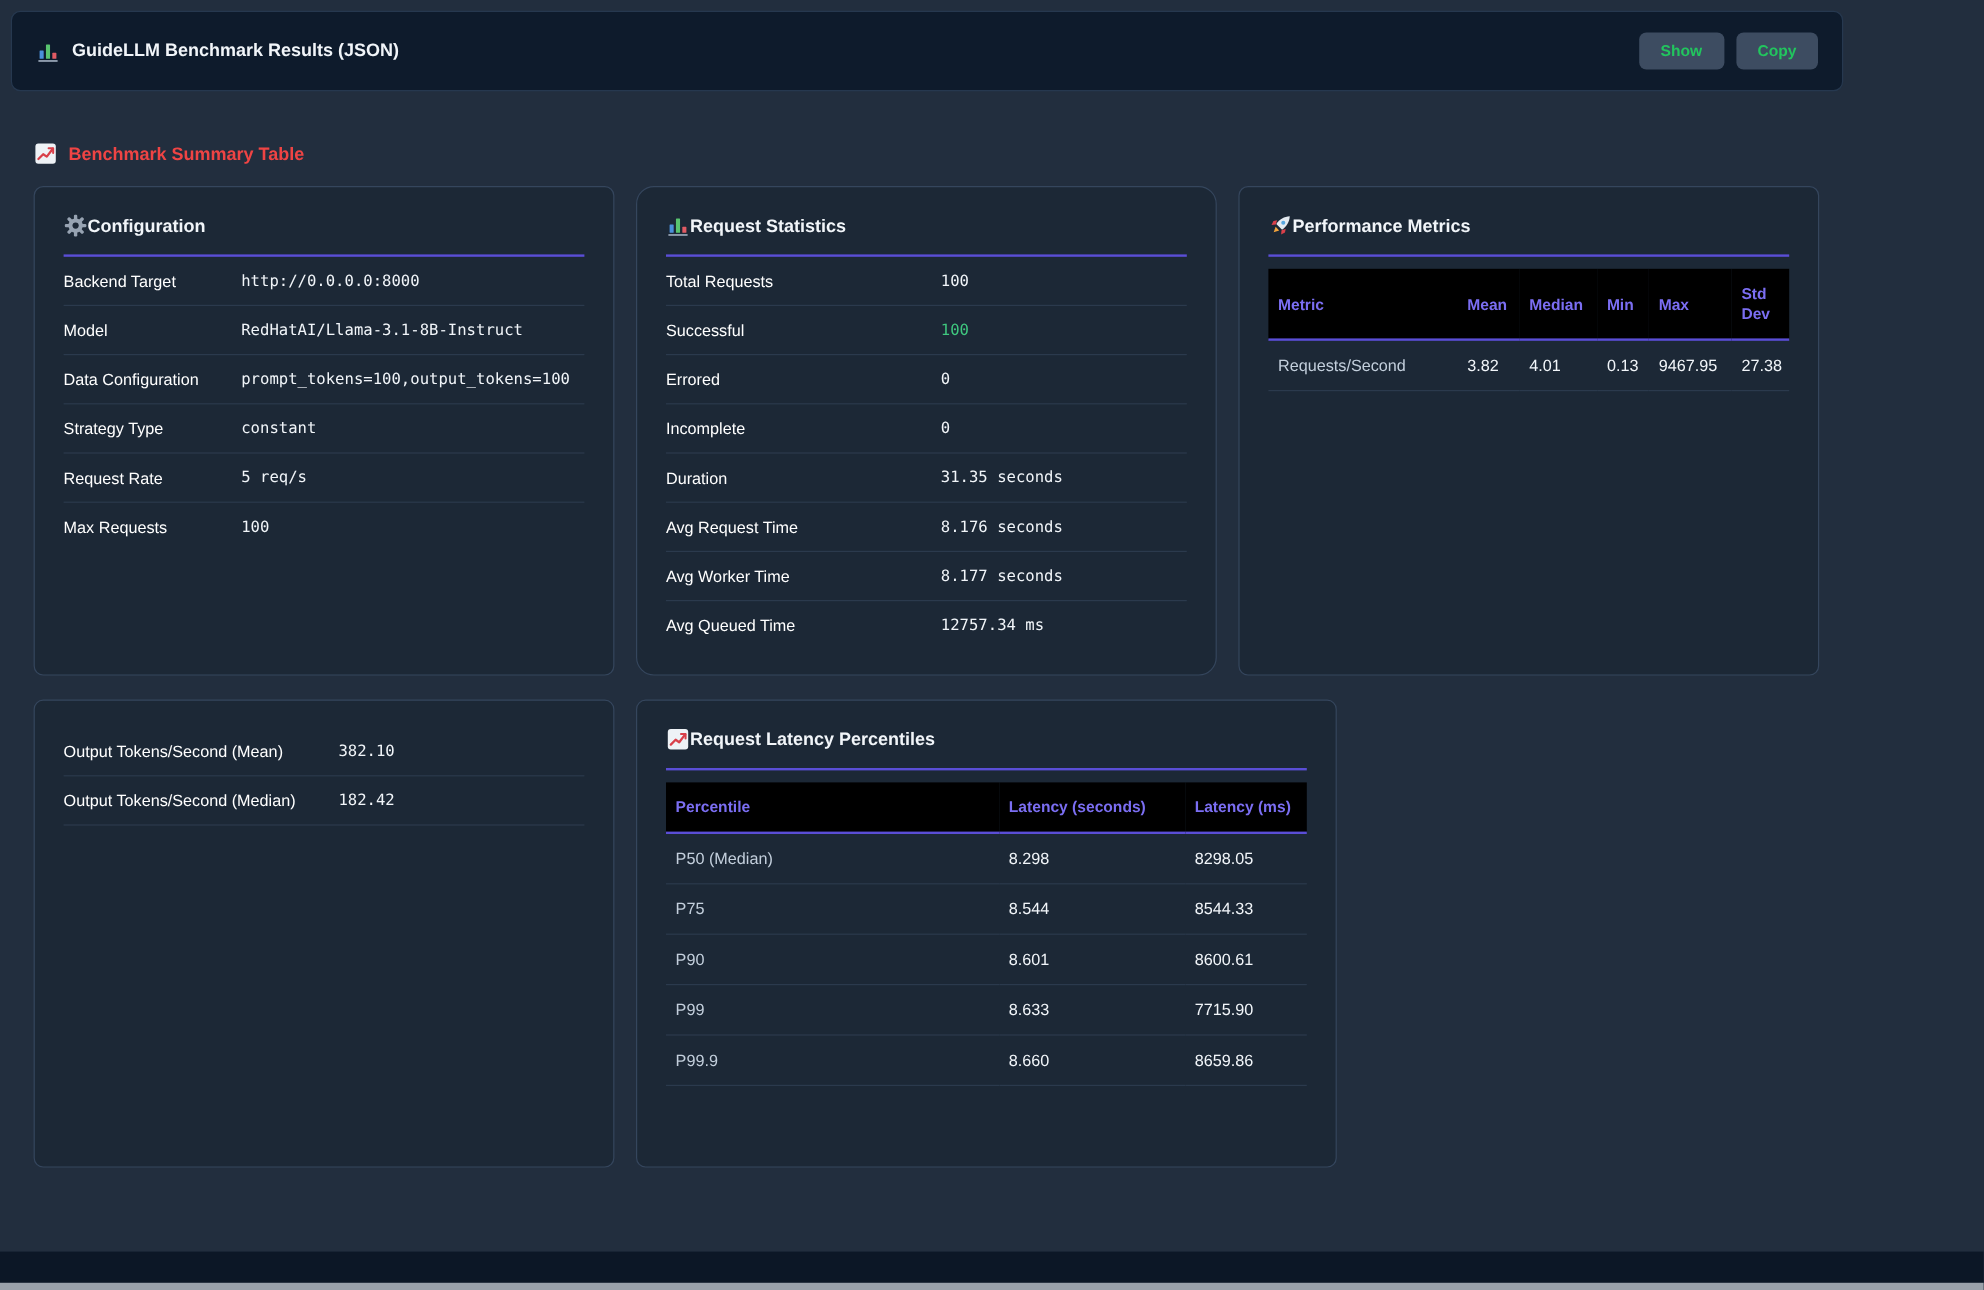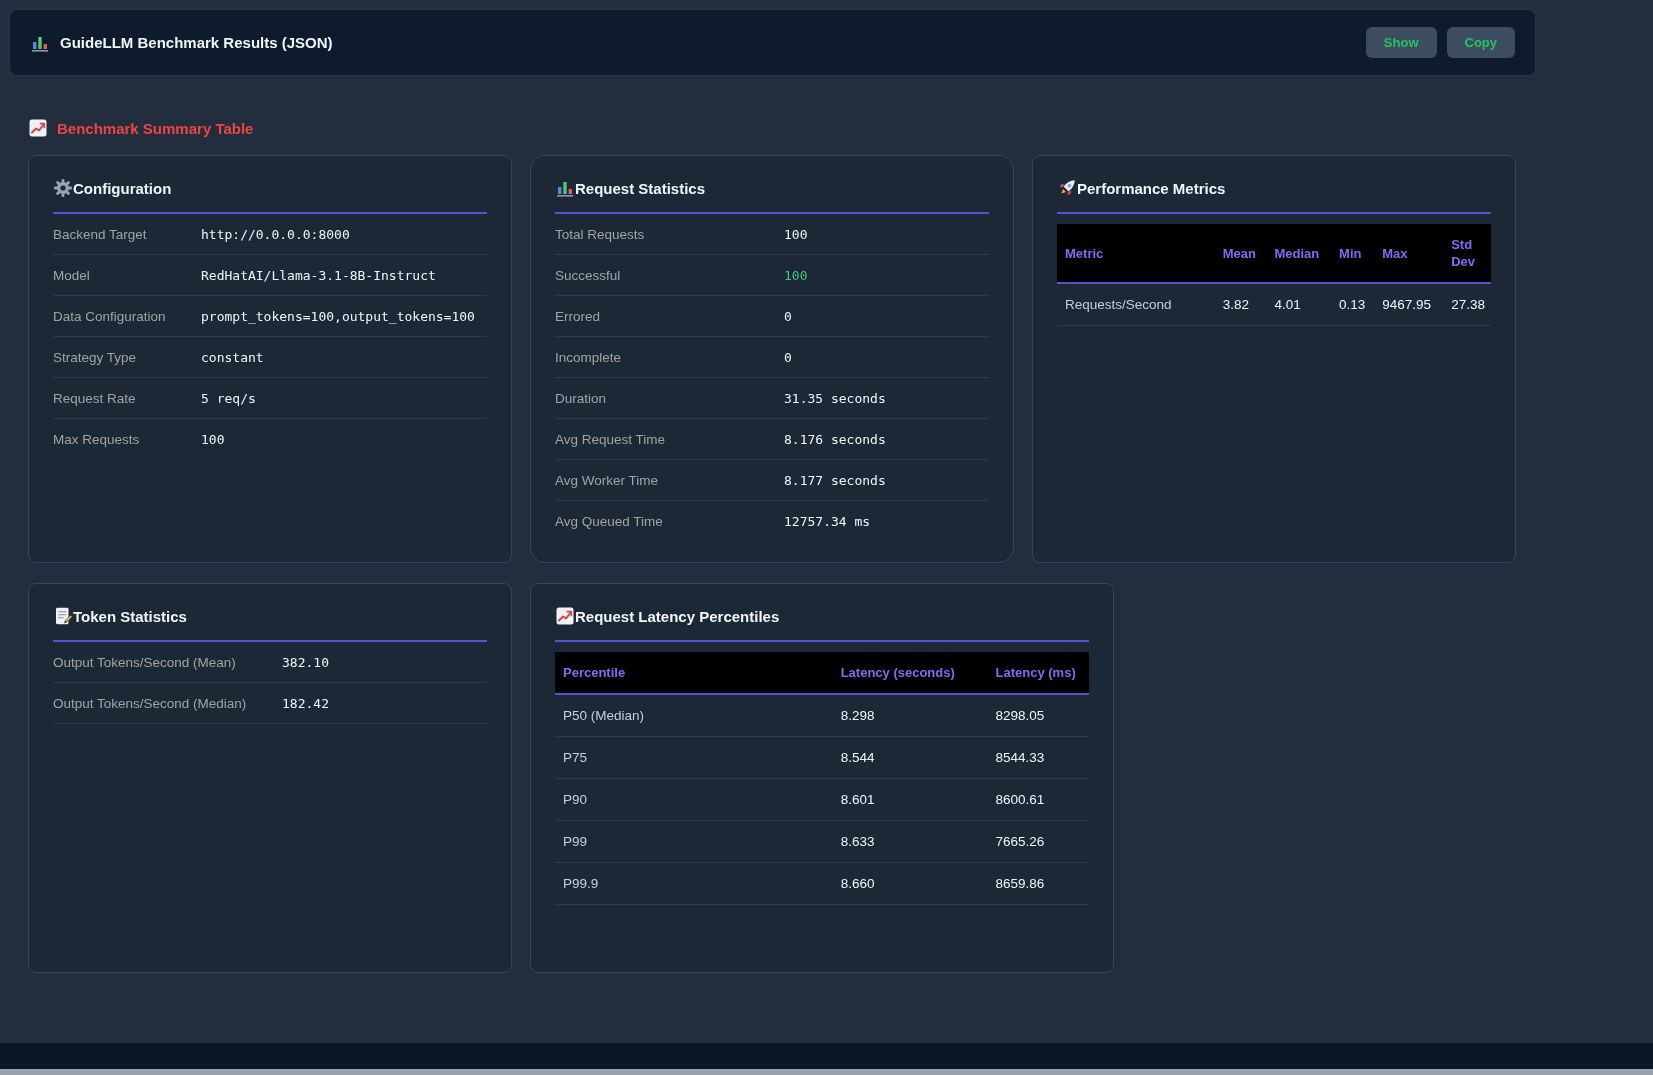--- a/index.html
+++ b/index.html
@@ -54,21 +54,21 @@
 
   
   .kv-row {
     display:grid; align-items:center;
     padding:12px 0; border-bottom:1px solid #2b3a4d;
     min-height:41px;
   }
   .kv-row.last { border-bottom:none; }
   .cols-config { grid-template-columns:148px 1fr; }
   .cols-wide   { grid-template-columns:229px 1fr; }
-  .kv-label { color:#a3a3a3; font-size:13.5px; }
+  .kv-label { color:#ffffff; font-size:13.5px; }
   .kv-value { color:#f1f5f9; font-size:13px; }
   .value-success { color:#3fc77f; }
 
   
   table { width:100%; border-collapse:collapse; margin-top:10px; }
   thead tr { background:#000000; }
   th {
     color:#7b6ef2; font-size:13px; font-weight:700; text-align:left;
     padding:12px 6px 12px 8px; line-height:17px;
     border-bottom:2px solid #5a4ed6; vertical-align:middle;
@@ -255,33 +255,20 @@
         <td>4.01</td>
         <td>0.13</td>
         <td>9467.95</td>
         <td>27.38</td>
       </tr>
     </tbody>
   </table>
 </div>
 
 <div class="card card-token">
-  <div class="card-title">
-    <span class="icon">
-      <svg viewBox="0 0 20 20">
-          <rect x="3" y="1.8" width="12.5" height="16.4" rx="1.4" fill="#eef2f6"></rect>
-          <rect x="5.2" y="5" width="8" height="1.3" fill="#9aa6b4"></rect>
-          <rect x="5.2" y="8" width="8" height="1.3" fill="#9aa6b4"></rect>
-          <rect x="5.2" y="11" width="5.4" height="1.3" fill="#9aa6b4"></rect>
-          <path d="M17.6 9.2 L12.4 14.4 L11.4 17 L14 16 L19.2 10.8 Z" fill="#f0b43c" stroke="#3a434f" stroke-width="0.6"></path>
-          <path d="M11.4 17 L12.4 14.4 L14 16 Z" fill="#3a434f"></path>
-        </svg>
-    </span>
-    <span>Token Statistics</span>
-  </div>
   <div class="kv-row cols-wide">
     <span class="kv-label">Output Tokens/Second (Mean)</span>
     <span class="kv-value mono">382.10</span>
   </div>
   <div class="kv-row cols-wide">
     <span class="kv-label">Output Tokens/Second (Median)</span>
     <span class="kv-value mono">182.42</span>
   </div>
 </div>
 
@@ -316,21 +303,21 @@
         <td>8544.33</td>
       </tr>
       <tr>
         <td class="row-label">P90</td>
         <td>8.601</td>
         <td>8600.61</td>
       </tr>
       <tr>
         <td class="row-label">P99</td>
         <td>8.633</td>
-        <td>7665.26</td>
+        <td>7715.90</td>
       </tr>
       <tr>
         <td class="row-label">P99.9</td>
         <td>8.660</td>
         <td>8659.86</td>
       </tr>
     </tbody>
   </table>
 </div>
 

